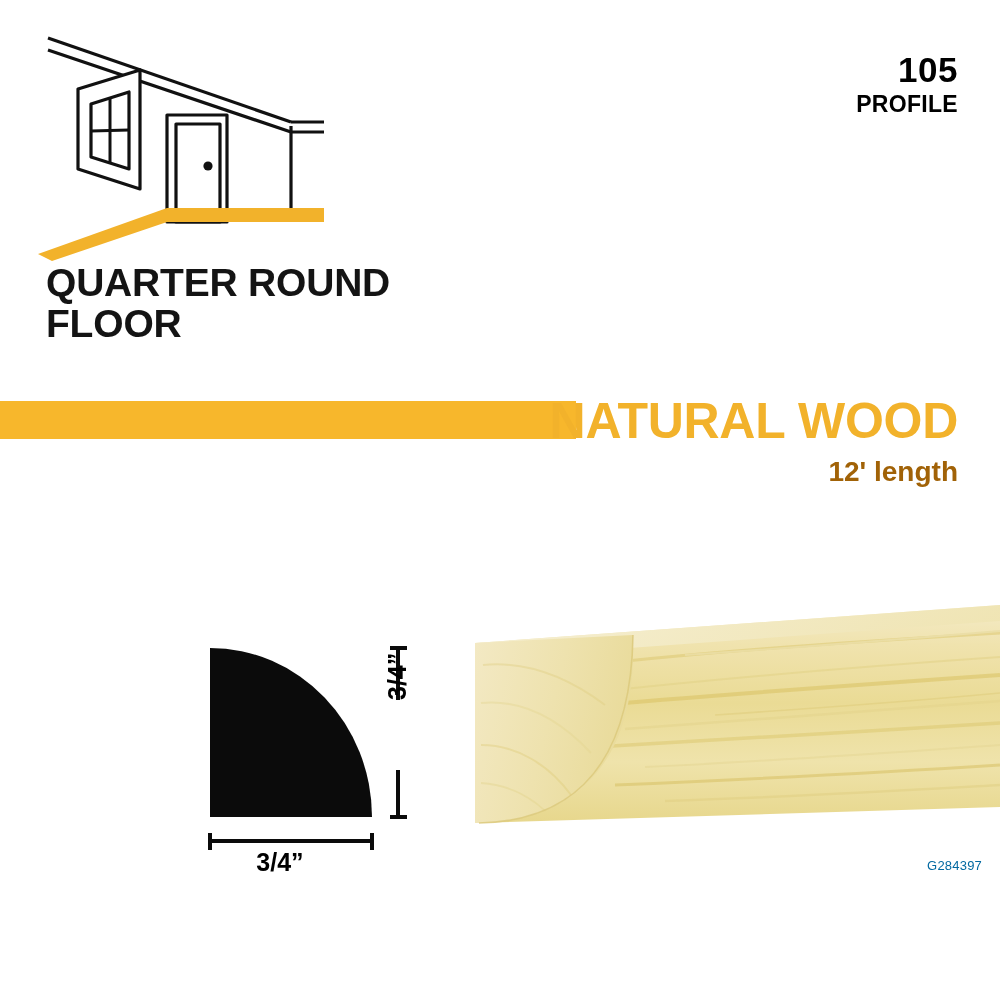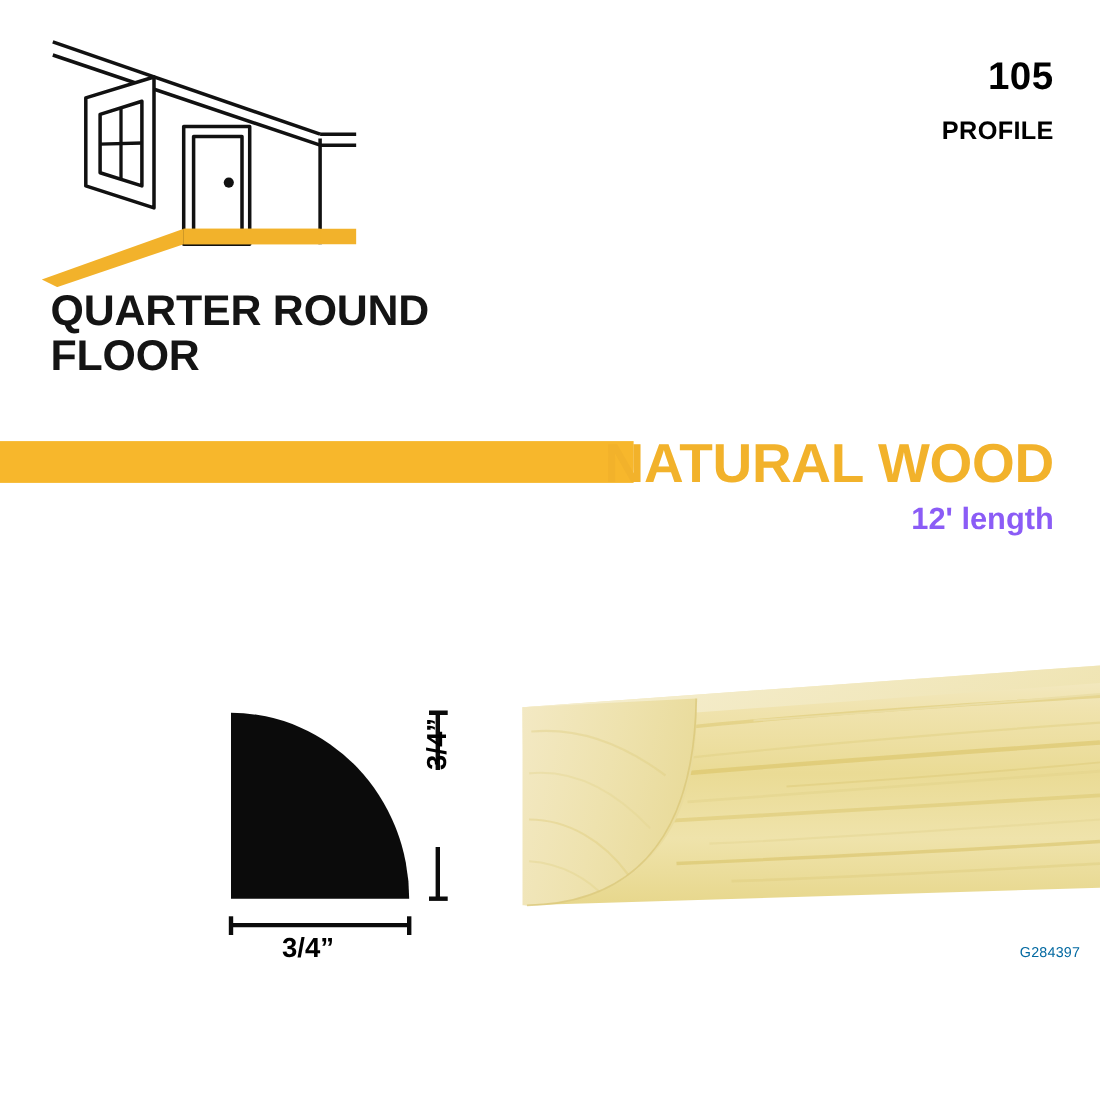--- a/index.html
+++ b/index.html
@@ -42,21 +42,21 @@
     color: #000000;
     letter-spacing: 0.5px;
     display: block;
   }
   #profile-caption {
     font-size: 23px;
     font-weight: bold;
     color: #000000;
     letter-spacing: 0.3px;
     display: block;
-    margin-top: 20px;
+    margin-top: 6px;
   }
 
   
   #product-title {
     position: absolute;
     left: 46px;
     top: 262px;
     line-height: 1.06;
   }
   #product-title .line {
@@ -87,21 +87,21 @@
     letter-spacing: -0.3px;
     line-height: 1;
     white-space: nowrap;
   }
   #length-label {
     position: absolute;
     right: 42px;
     top: 458px;
     font-size: 28px;
     font-weight: bold;
-    color: #8b5cf6;
+    color: #a16207;
     line-height: 1;
     white-space: nowrap;
   }
 
   
   #profile-diagram {
     position: absolute;
     left: 180px;
     top: 625px;
     width: 270px;

